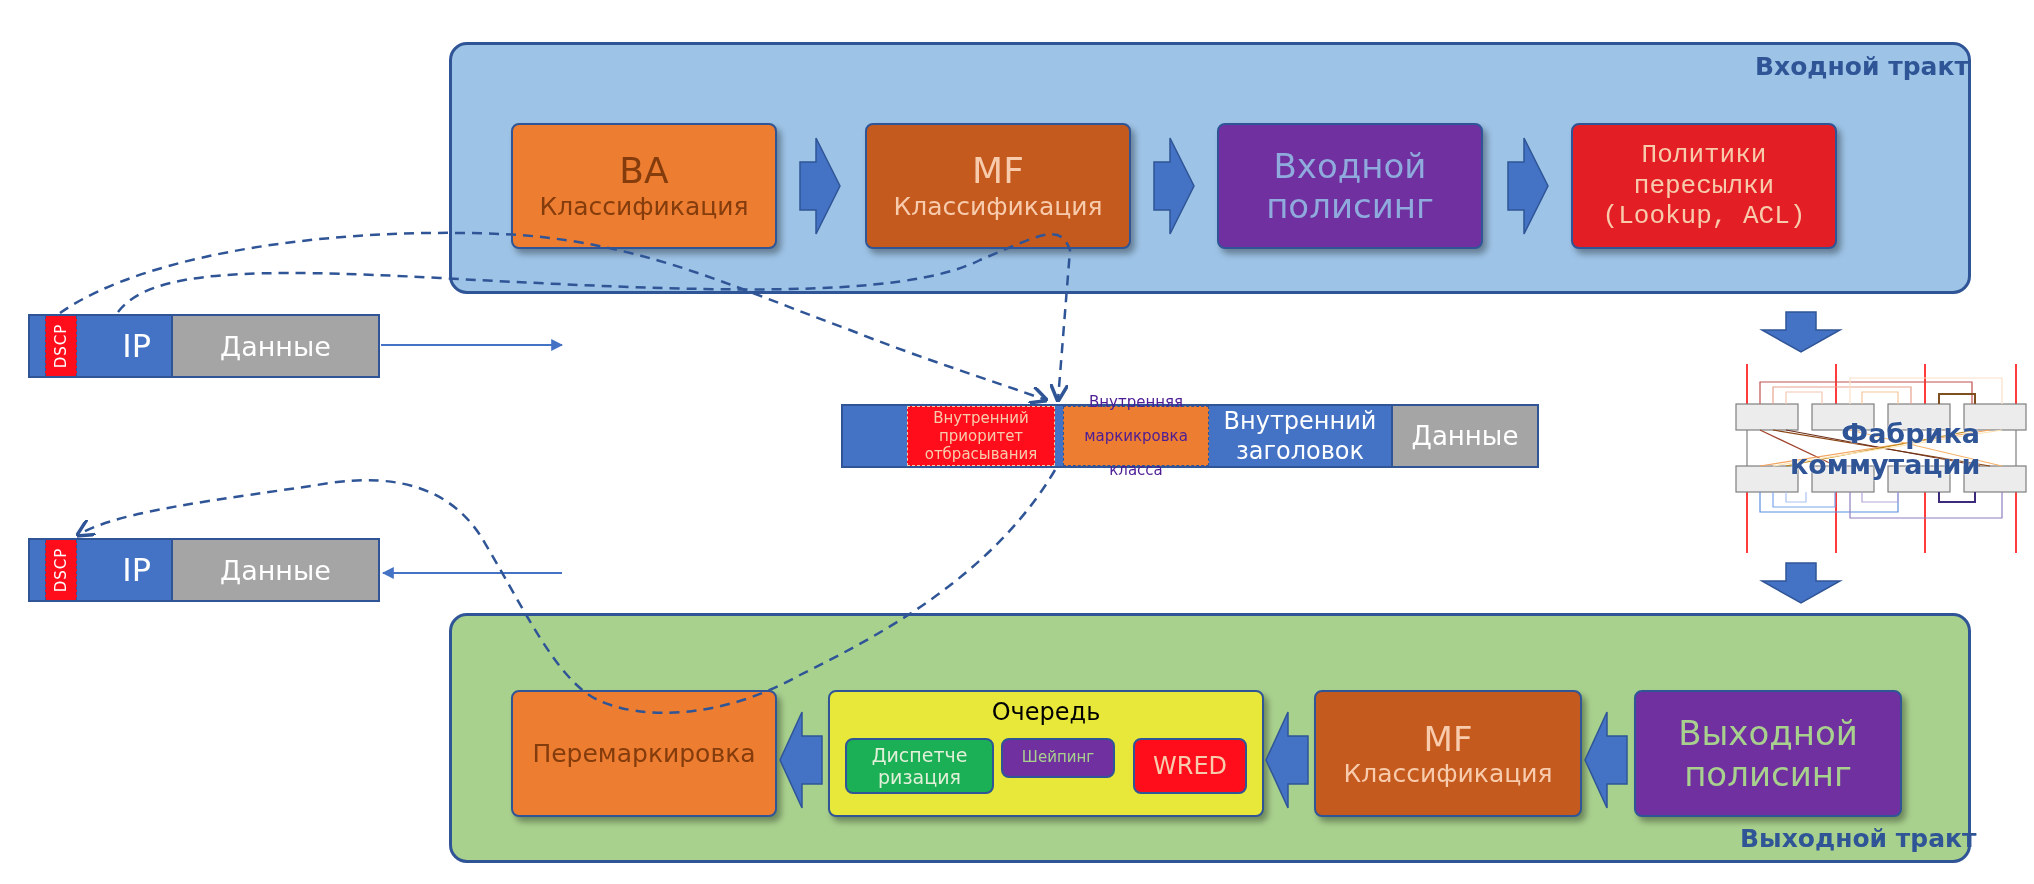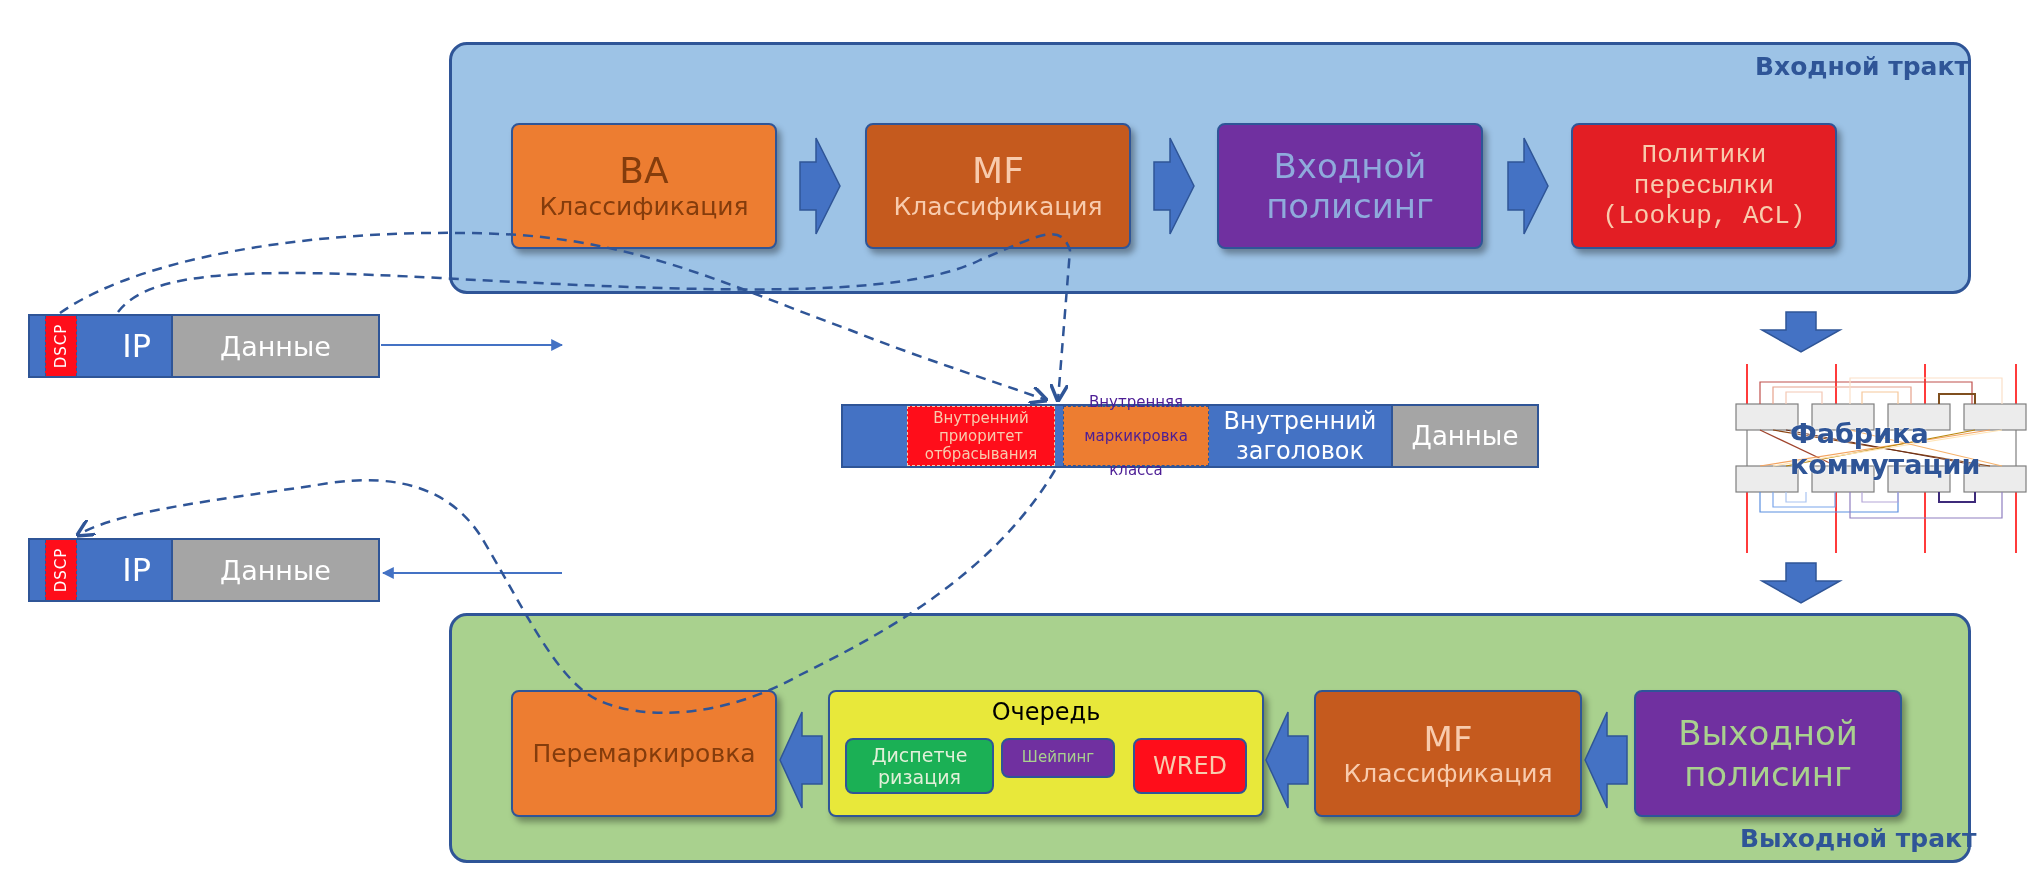--- a/index.html
+++ b/index.html
@@ -13,21 +13,21 @@
   .block { border: 2px solid #2f5597; border-radius: 8px; display: flex; flex-direction: column;
            align-items: center; justify-content: center; text-align: center;
            box-shadow: 4px 5px 6px rgba(0,0,0,0.35); line-height: 1.18; }
   .big { font-size: 36px; }
   .mid { font-size: 25px; }
   .pkt { border: 2px solid #2f5597; display: flex; }
   .seg { display: flex; align-items: center; justify-content: center; text-align: center; color: #fff; }
   .dscp { background: #ff0d1a; border-left: 1px dashed #2f5597; border-right: 1px dashed #2f5597; }
   .dscp span { transform: rotate(-90deg); font-size: 15px; white-space: nowrap; letter-spacing: 1px; }
   svg.overlay { position: absolute; left: 0; top: 0; }
-  .fabric-label { color: #2f5597; font-weight: bold; font-size: 27px; text-align: left; line-height: 1.15;
+  .fabric-label { color: #2f5597; font-weight: bold; font-size: 27px; text-align: right; line-height: 1.15;
                   text-shadow: 0 0 2px #fff; }
 </style>
 </head>
 <body>
 
 <div class="abs panel panel-in"></div>
 <div class="abs panel-title" style="left:1755px; top:52px;">Входной тракт</div>
 
 <div class="abs block" style="left:511px; top:123px; width:266px; height:126px; background:#ed7d31; color:#843c0c;">
   <div class="big">BA</div>

